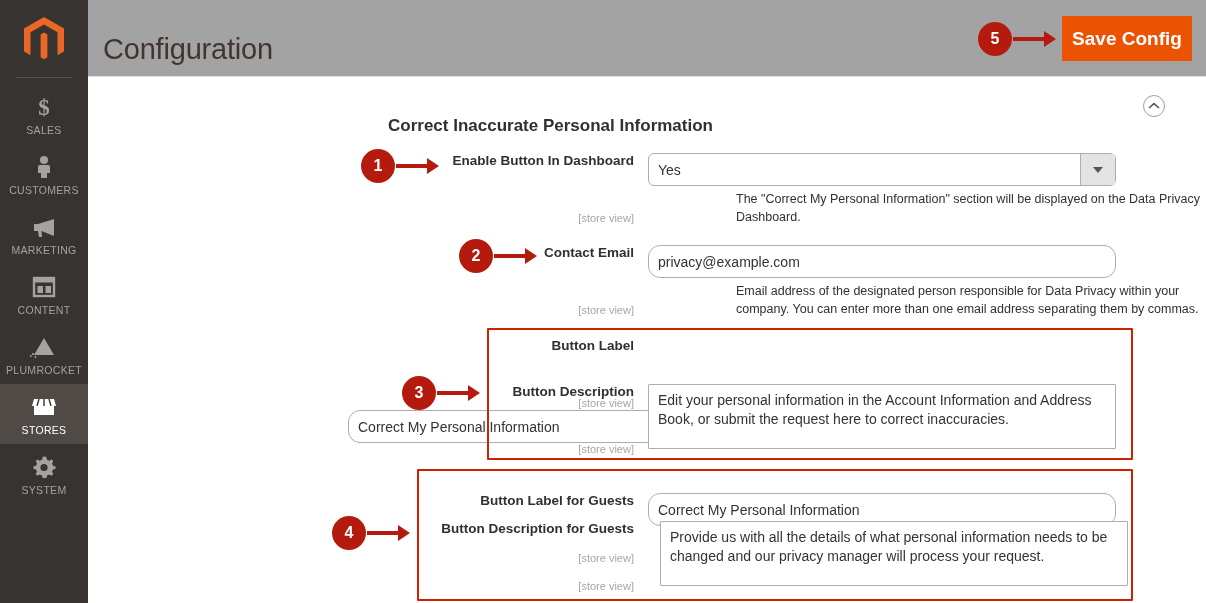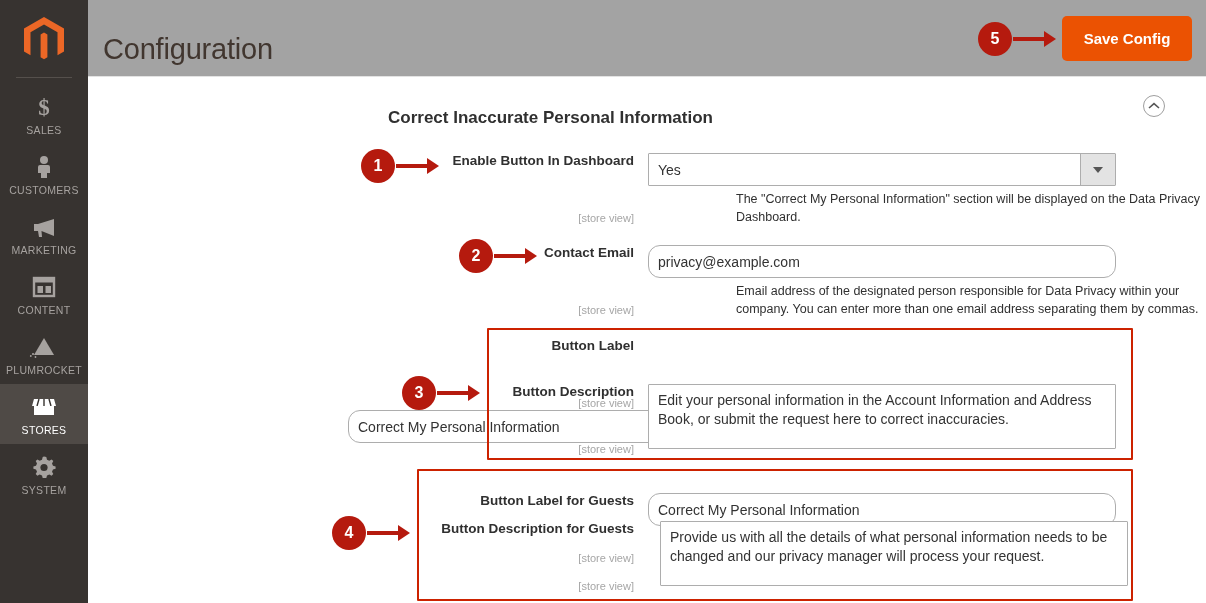--- a/index.html
+++ b/index.html
@@ -85,22 +85,22 @@
     font-family: "Liberation Sans", sans-serif;
     letter-spacing: -0.2px;
   }
   #save-config {
     position: absolute;
     right: 14px; top: 16px;
     width: 130px; height: 45px;
     background: #eb5202;
     color: #ffffff;
     border: none;
-    border-radius: 5px;
-    font-size: 15px;
+    border-radius: 0;
+    font-size: 19px;
     font-weight: bold;
     font-family: "Liberation Sans", sans-serif;
     cursor: pointer;
   }
 
   
   #content {
     position: absolute;
     left: 88px; top: 77px;
     width: 1118px; height: 526px;
@@ -108,21 +108,21 @@
   }
 
   #section-header {
     position: absolute;
     left: 0; top: 17px;
     width: 1090px;
     height: 30px;
   }
   #section-title {
     position: absolute;
-    left: 300px; top: 0;
+    left: 300px; top: 8px;
     font-size: 17px;
     font-weight: bold;
     color: #303030;
     font-family: "Liberation Sans", sans-serif;
   }
   #collapse-toggle {
     position: absolute;
     left: 1055px; top: 1px;
     width: 22px; height: 22px;
     border: 1px solid #9e9e9e;
@@ -189,21 +189,21 @@
   }
   .select-wrap {
     position: relative;
     width: 468px;
     height: 33px;
   }
   .select-wrap select {
     width: 468px;
     height: 33px;
     border: 1px solid #adadad;
-    border-radius: 1px;
+    border-radius: 6px;
     font-size: 14px;
     color: #333;
     padding: 0 9px;
     background: #ffffff;
     font-family: "Liberation Sans", sans-serif;
     -webkit-appearance: none;
     appearance: none;
     outline: none;
   }
   .select-arrow {

